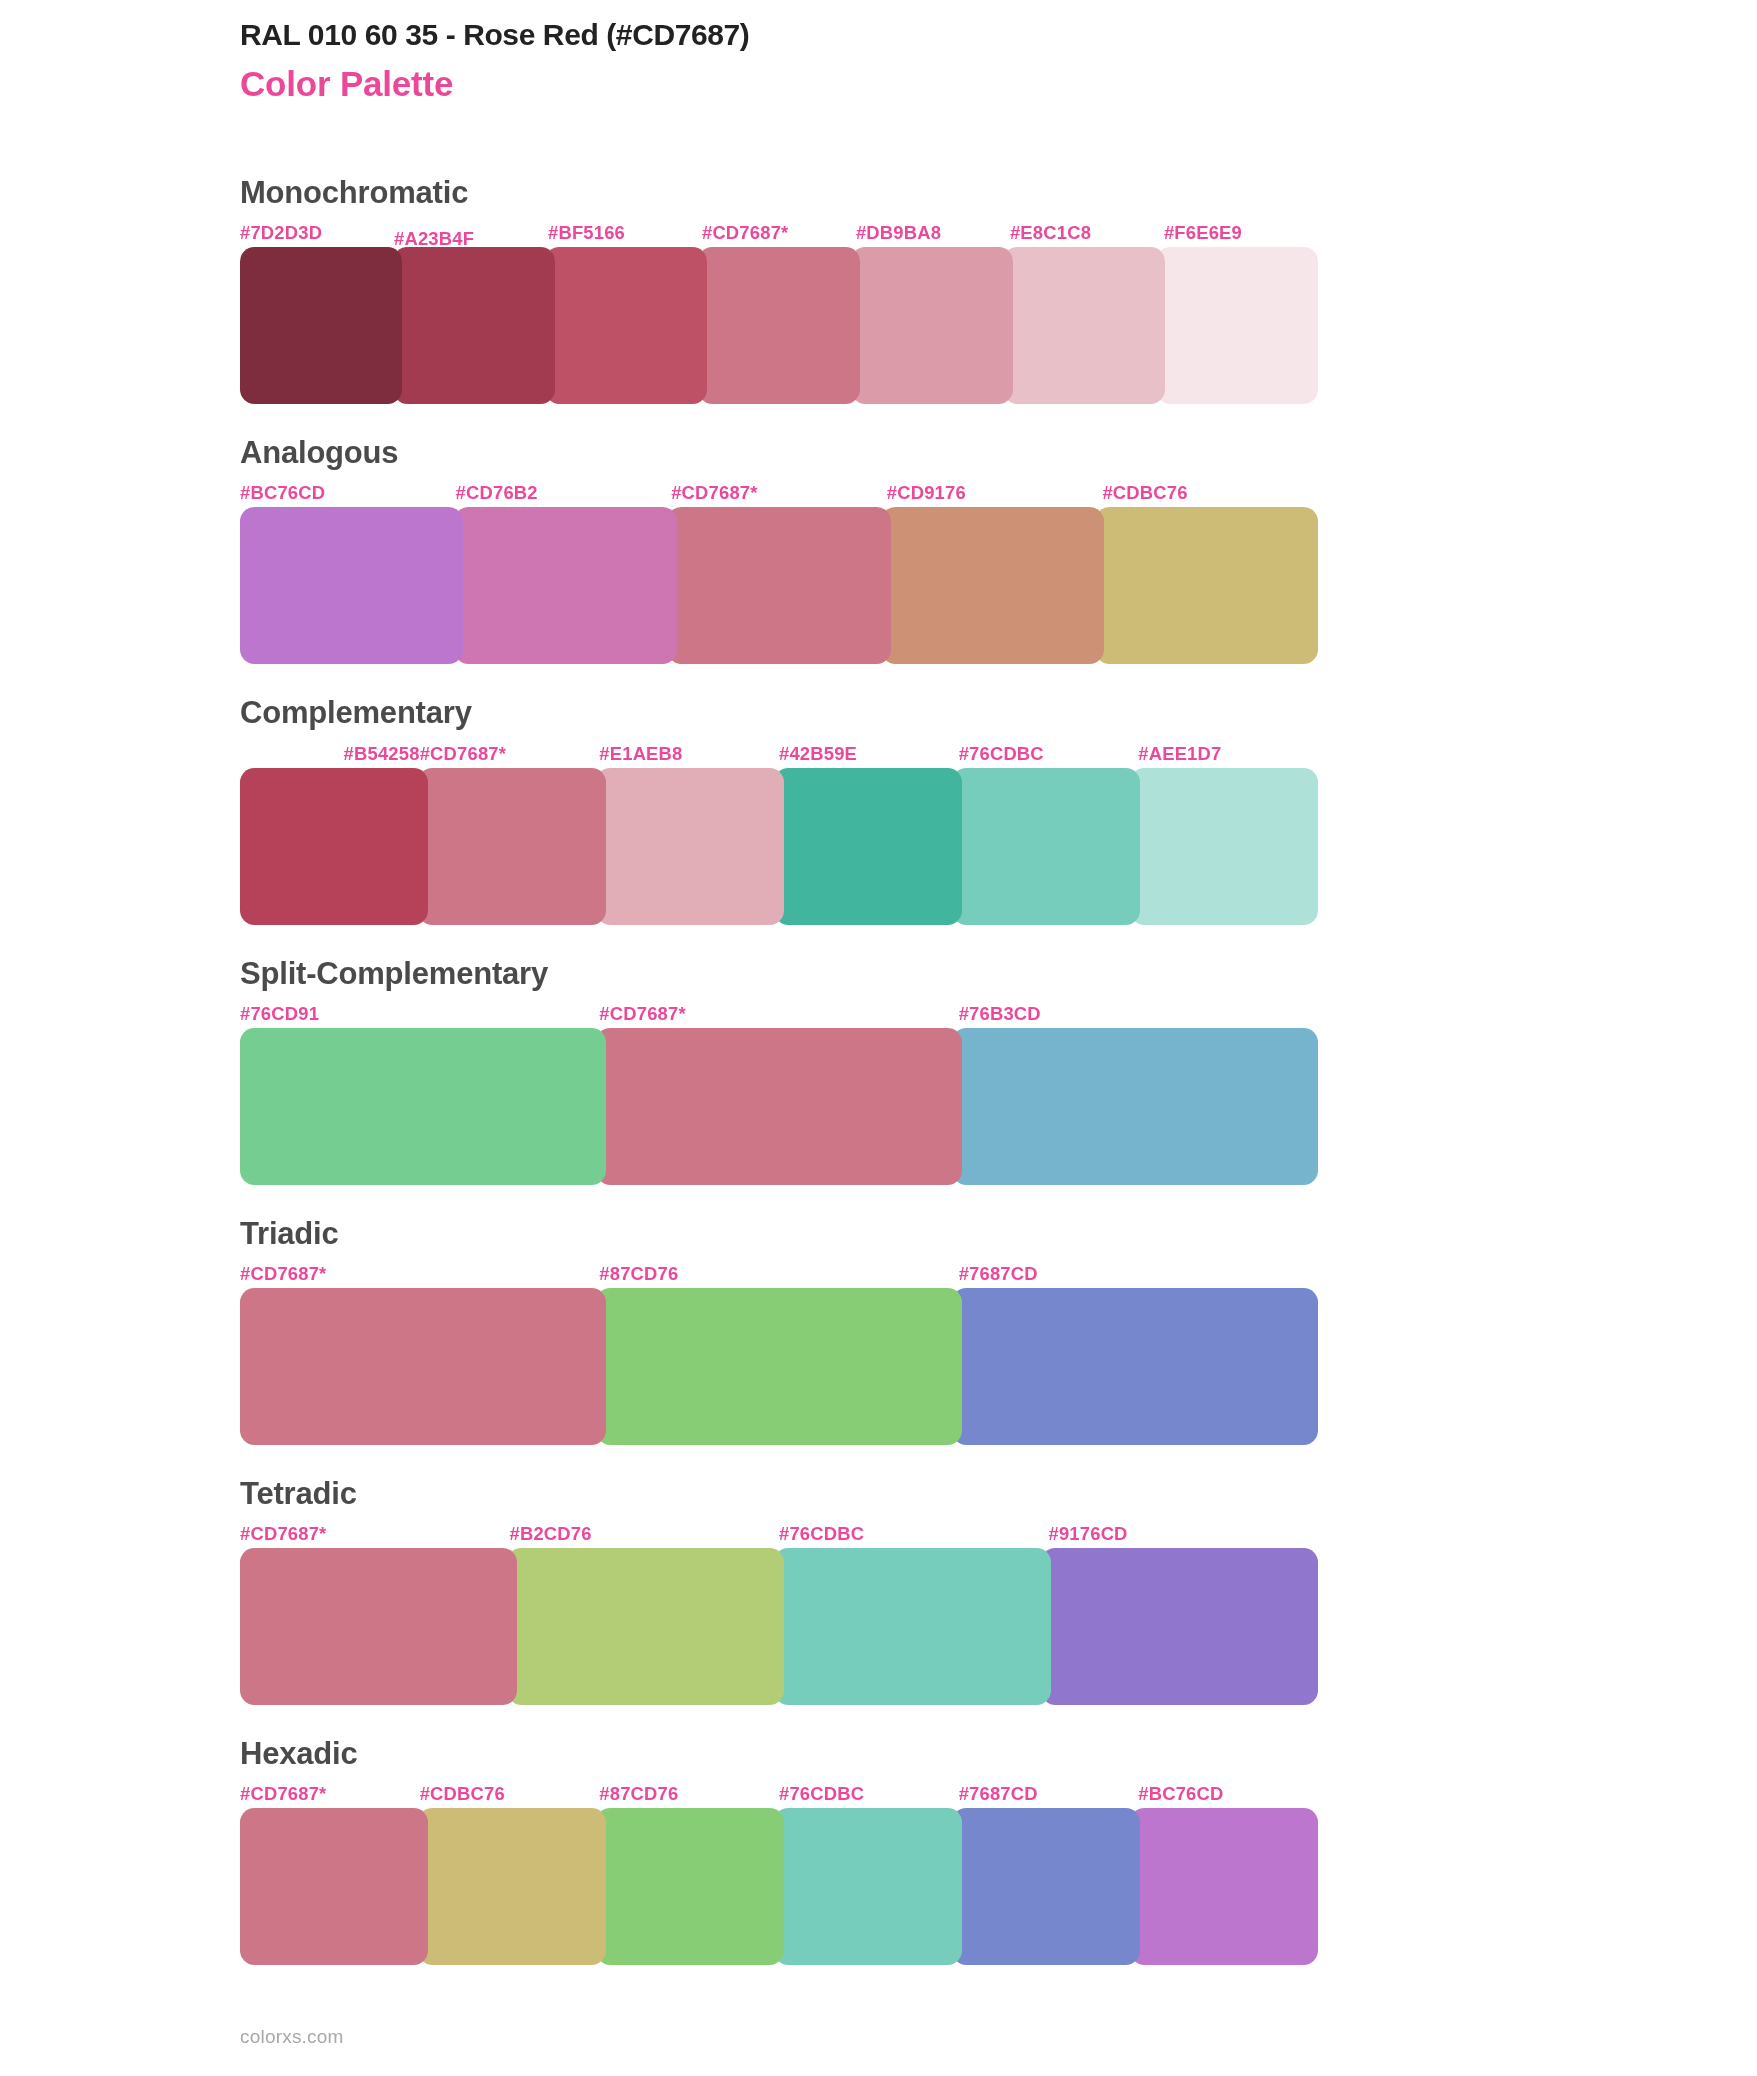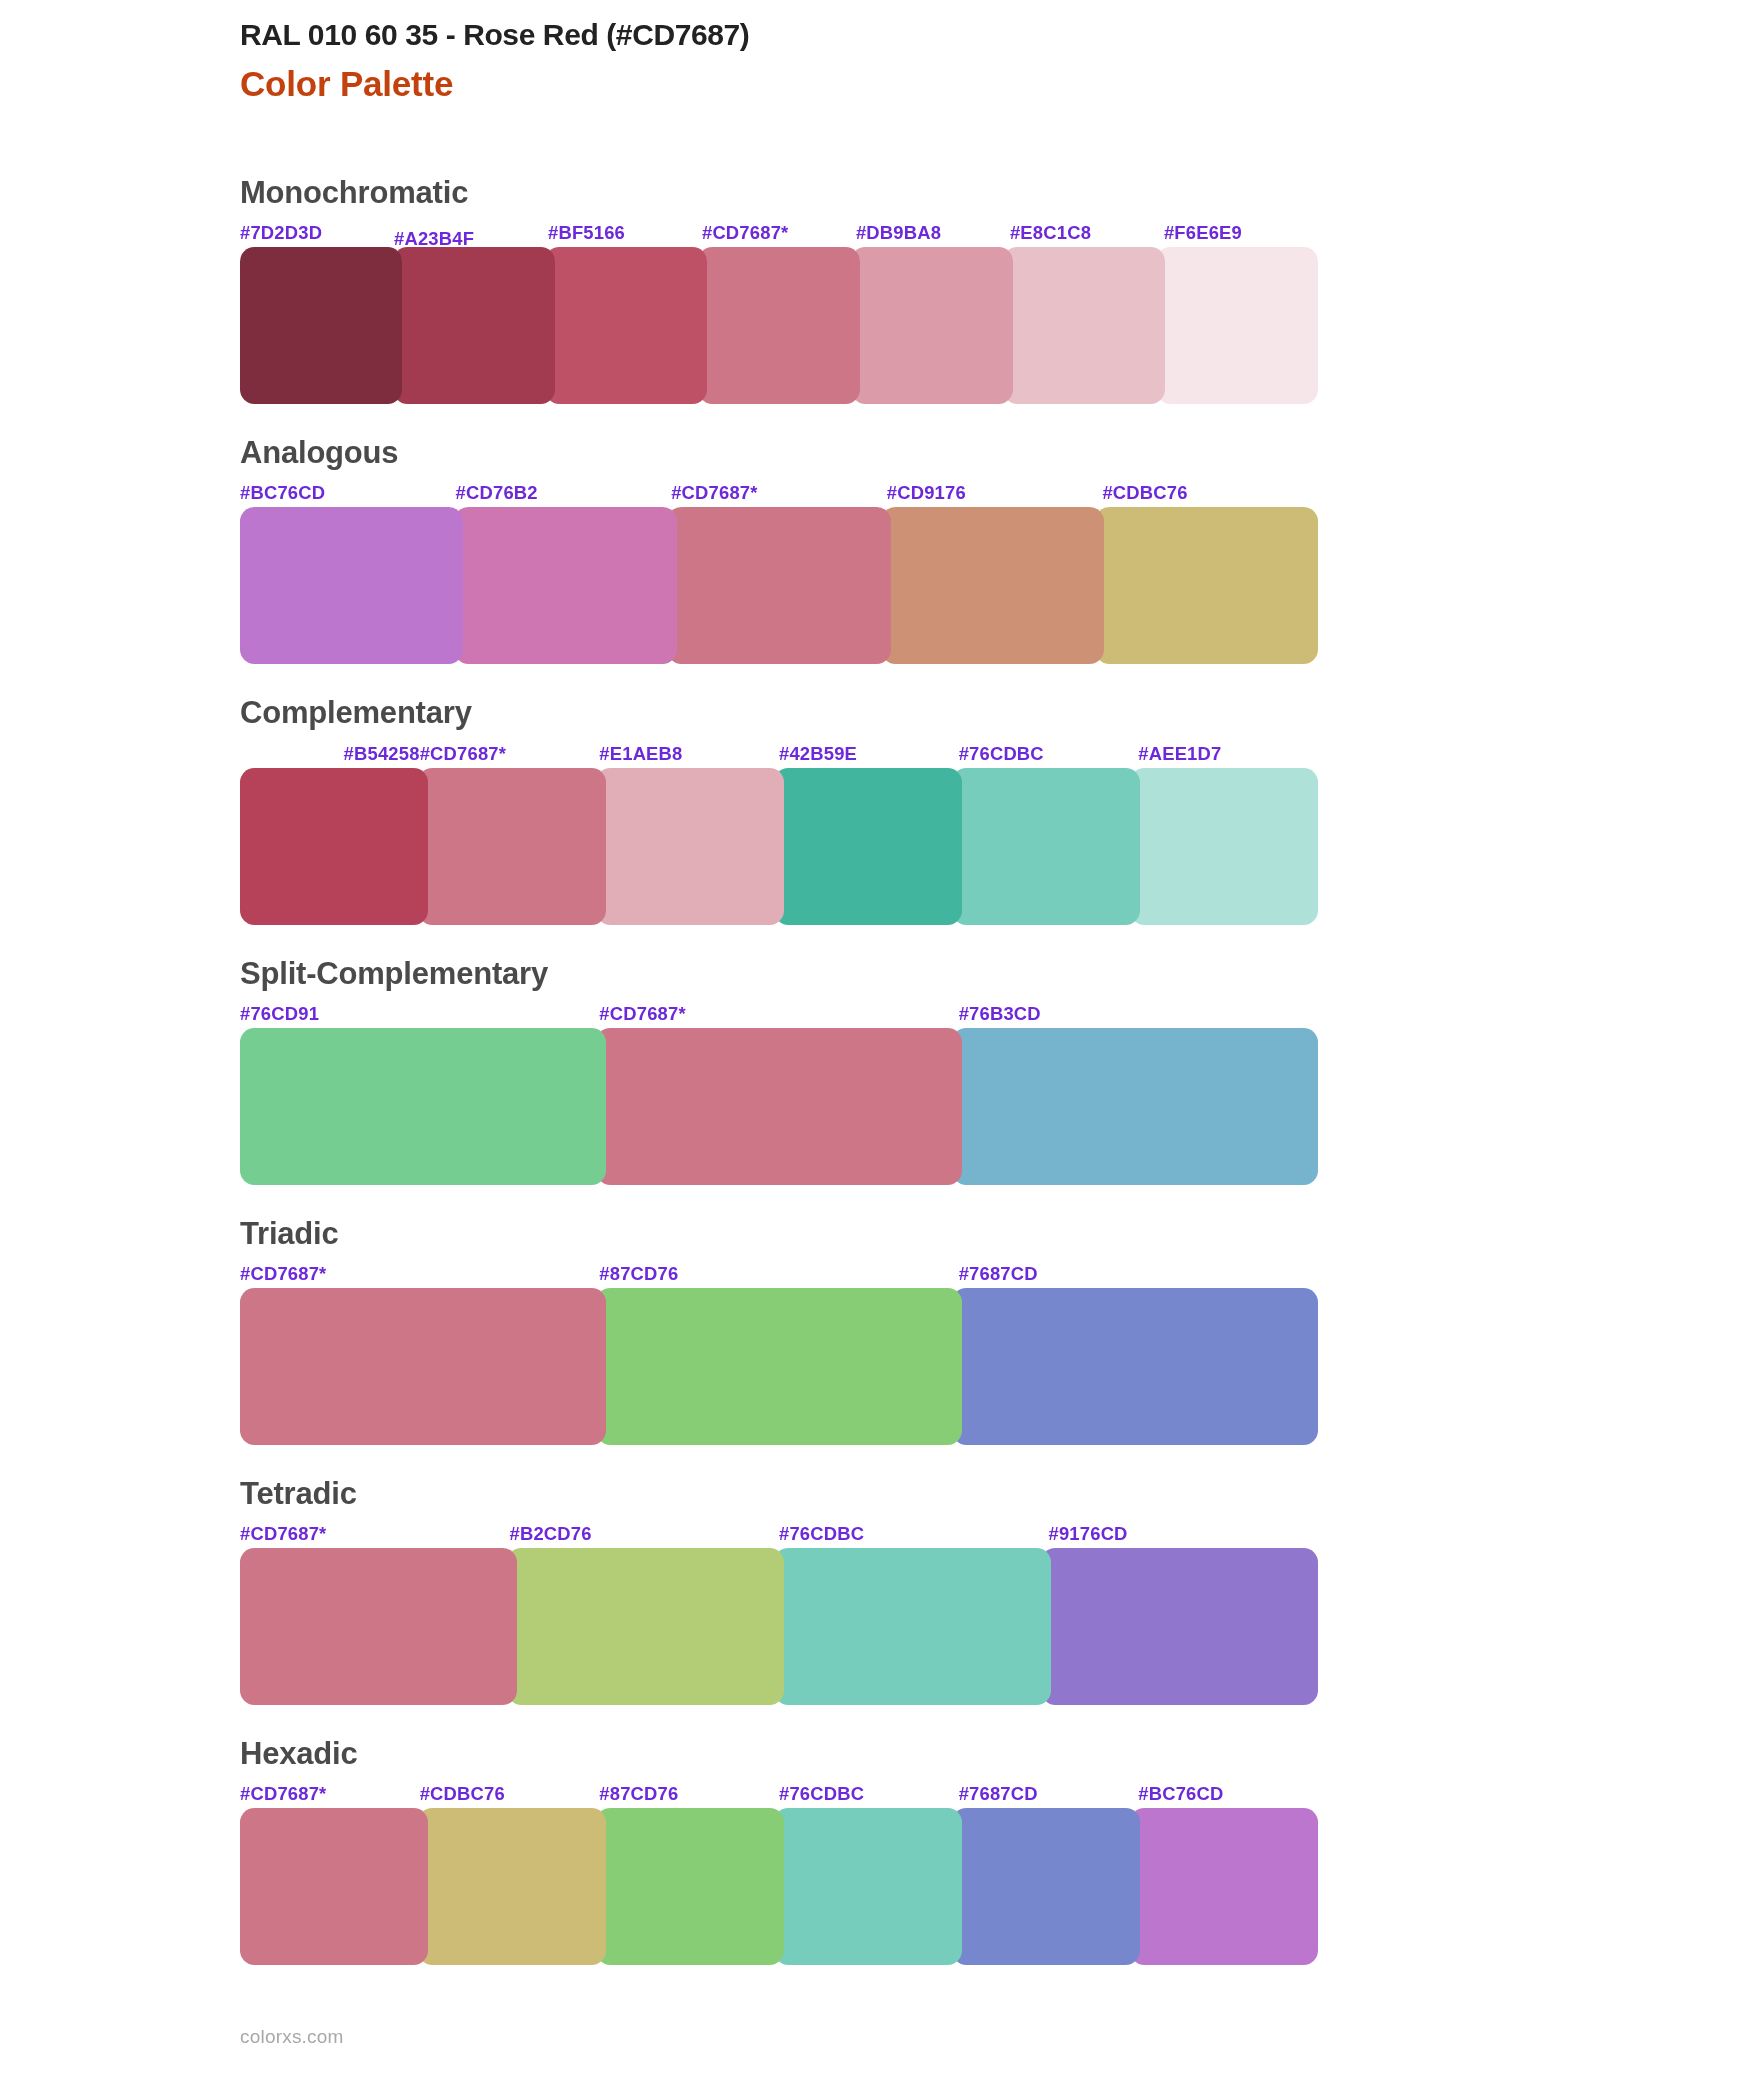--- a/index.html
+++ b/index.html
@@ -33,21 +33,21 @@
     font-weight: bold;
     color: #222222;
     letter-spacing: -0.4px;
     line-height: 1.14;
     margin: 0;
     white-space: nowrap;
   }
   .page-subtitle {
     font-size: 35px;
     font-weight: bold;
-    color: #c2410c;
+    color: #ec4899;
     letter-spacing: -0.2px;
     line-height: 1.18;
     margin: 11.2px 0 0 0;
     white-space: nowrap;
   }
 
   
   .sections {
     position: absolute;
     left: 0;
@@ -71,21 +71,21 @@
   .labels-row {
     position: relative;
     display: flex;
     margin: 0 240px 0 240px;
     width: 1078px;
     height: 29px;
   }
   .swatch-label {
     font-size: 18.4px;
     font-weight: bold;
-    color: #6d28d9;
+    color: #ec4899;
     letter-spacing: 0.2px;
     white-space: nowrap;
     line-height: 29px;
   }
 
   .swatch-row {
     position: relative;
     display: flex;
     margin: 0 240px 0 240px;
     width: 1078px;

